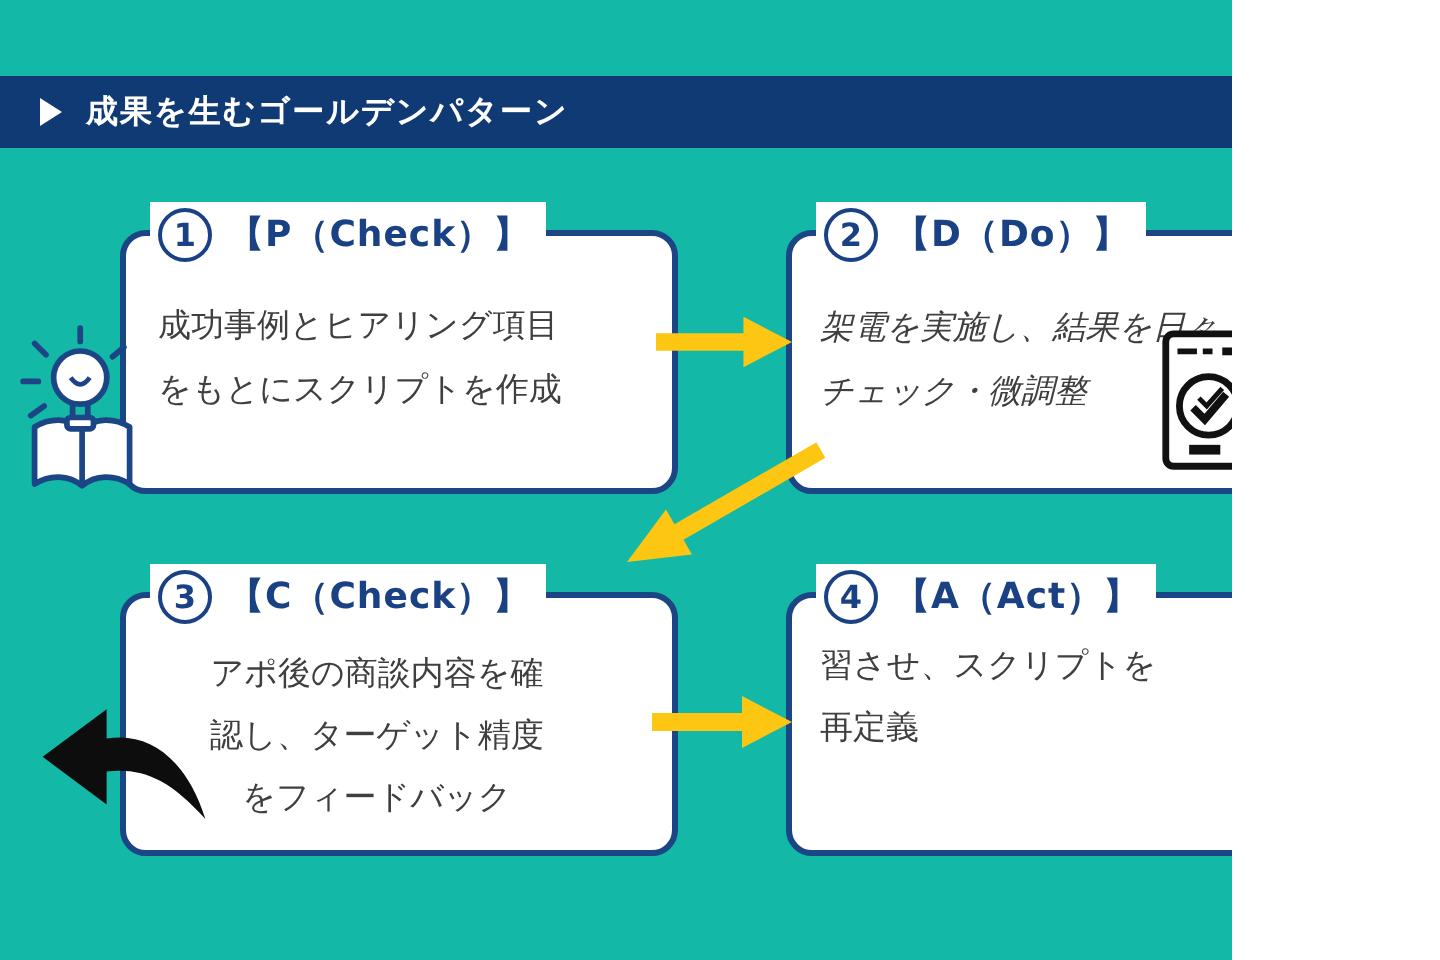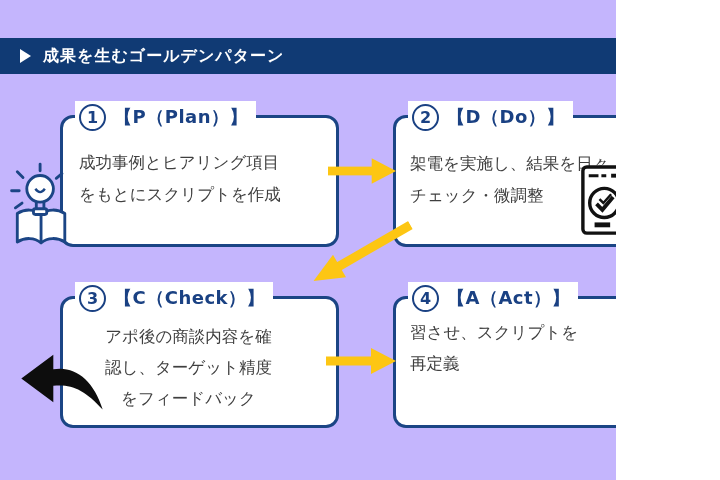--- a/index.html
+++ b/index.html
@@ -1,17 +1,17 @@
 <!DOCTYPE html>
 <html style="--header-bg: #103a74; --box-border: #1b4585; --title-text: #1a4183; --body-text: #3f3f3f; --arrow-yellow: #fdc613; --icon-black: #111111;"><head>
 <meta charset="utf-8">
 <style>
   html,body{margin:0;padding:0;background:#fff;}
   #stage{
-    position:relative;width:616px;height:480px;background:#c4b5fd;overflow:hidden;
+    position:relative;width:616px;height:480px;background:#14b8a6;overflow:hidden;
     font-family:"DejaVu Sans","Liberation Sans",sans-serif;
   }
   
   .header-bar{
     position:absolute;left:0;top:38px;width:720px;height:36px;
     background:var(--header-bg,#103a74);
     display:flex;align-items:center;
   }
   .play-tri{
     width:0;height:0;margin-left:20px;
@@ -36,21 +36,21 @@
   .num-circle{
     width:27px;height:27px;border:2.5px solid var(--title-text,#1a4183);border-radius:50%;
     color:var(--title-text,#1a4183);font-weight:bold;font-size:16px;
     display:grid;place-items:center;background:#fff;box-sizing:border-box;
   }
   .step-title{
     color:var(--title-text,#1a4183);font-weight:bold;font-size:18px;letter-spacing:.5px;white-space:nowrap;
   }
   .body-lines{position:absolute;color:var(--body-text,#3f3f3f);font-size:16.5px;font-weight:500;}
   #box1 .body-lines{left:16px;top:30px;line-height:32px;font-family:Liberation Mono, monospace;}
-  #box2 .body-lines{left:14px;top:30px;line-height:32px;}
+  #box2 .body-lines{left:14px;top:30px;line-height:32px;font-style:italic;}
   #box3 .body-lines{left:42px;top:22px;line-height:31px;text-align:center;}
   #box4 .body-lines{left:14px;top:18px;line-height:31px;}
   
   .flow-arrow{position:absolute;z-index:5;}
   .flow-arrow svg{display:block;width:100%;height:100%;}
   .flow-arrow .fill{fill:var(--arrow-yellow,#fdc613);}
   #arrow1{left:328px;top:155px;width:68px;height:32px;}
   #arrow3{left:326px;top:345px;width:70px;height:32px;}
   #arrow2{left:306px;top:236px;width:112px;height:34px;transform:rotate(150deg);}
   
@@ -69,21 +69,21 @@
 <div id="stage">
 
   <div class="header-bar">
     <span class="play-tri"></span>
     <span class="header-title">成果を生むゴールデンパターン</span>
   </div>
 
   <div class="step-box" id="box1">
     <div class="title-chip">
       <span class="num-circle">1</span>
-      <span class="step-title">【P（Plan）】</span>
+      <span class="step-title">【P（Check）】</span>
     </div>
     <div class="body-lines">
       <div>成功事例とヒアリング項目</div>
       <div>をもとにスクリプトを作成</div>
     </div>
   </div>
 
   <div class="step-box" id="box2">
     <div class="title-chip">
       <span class="num-circle">2</span>

